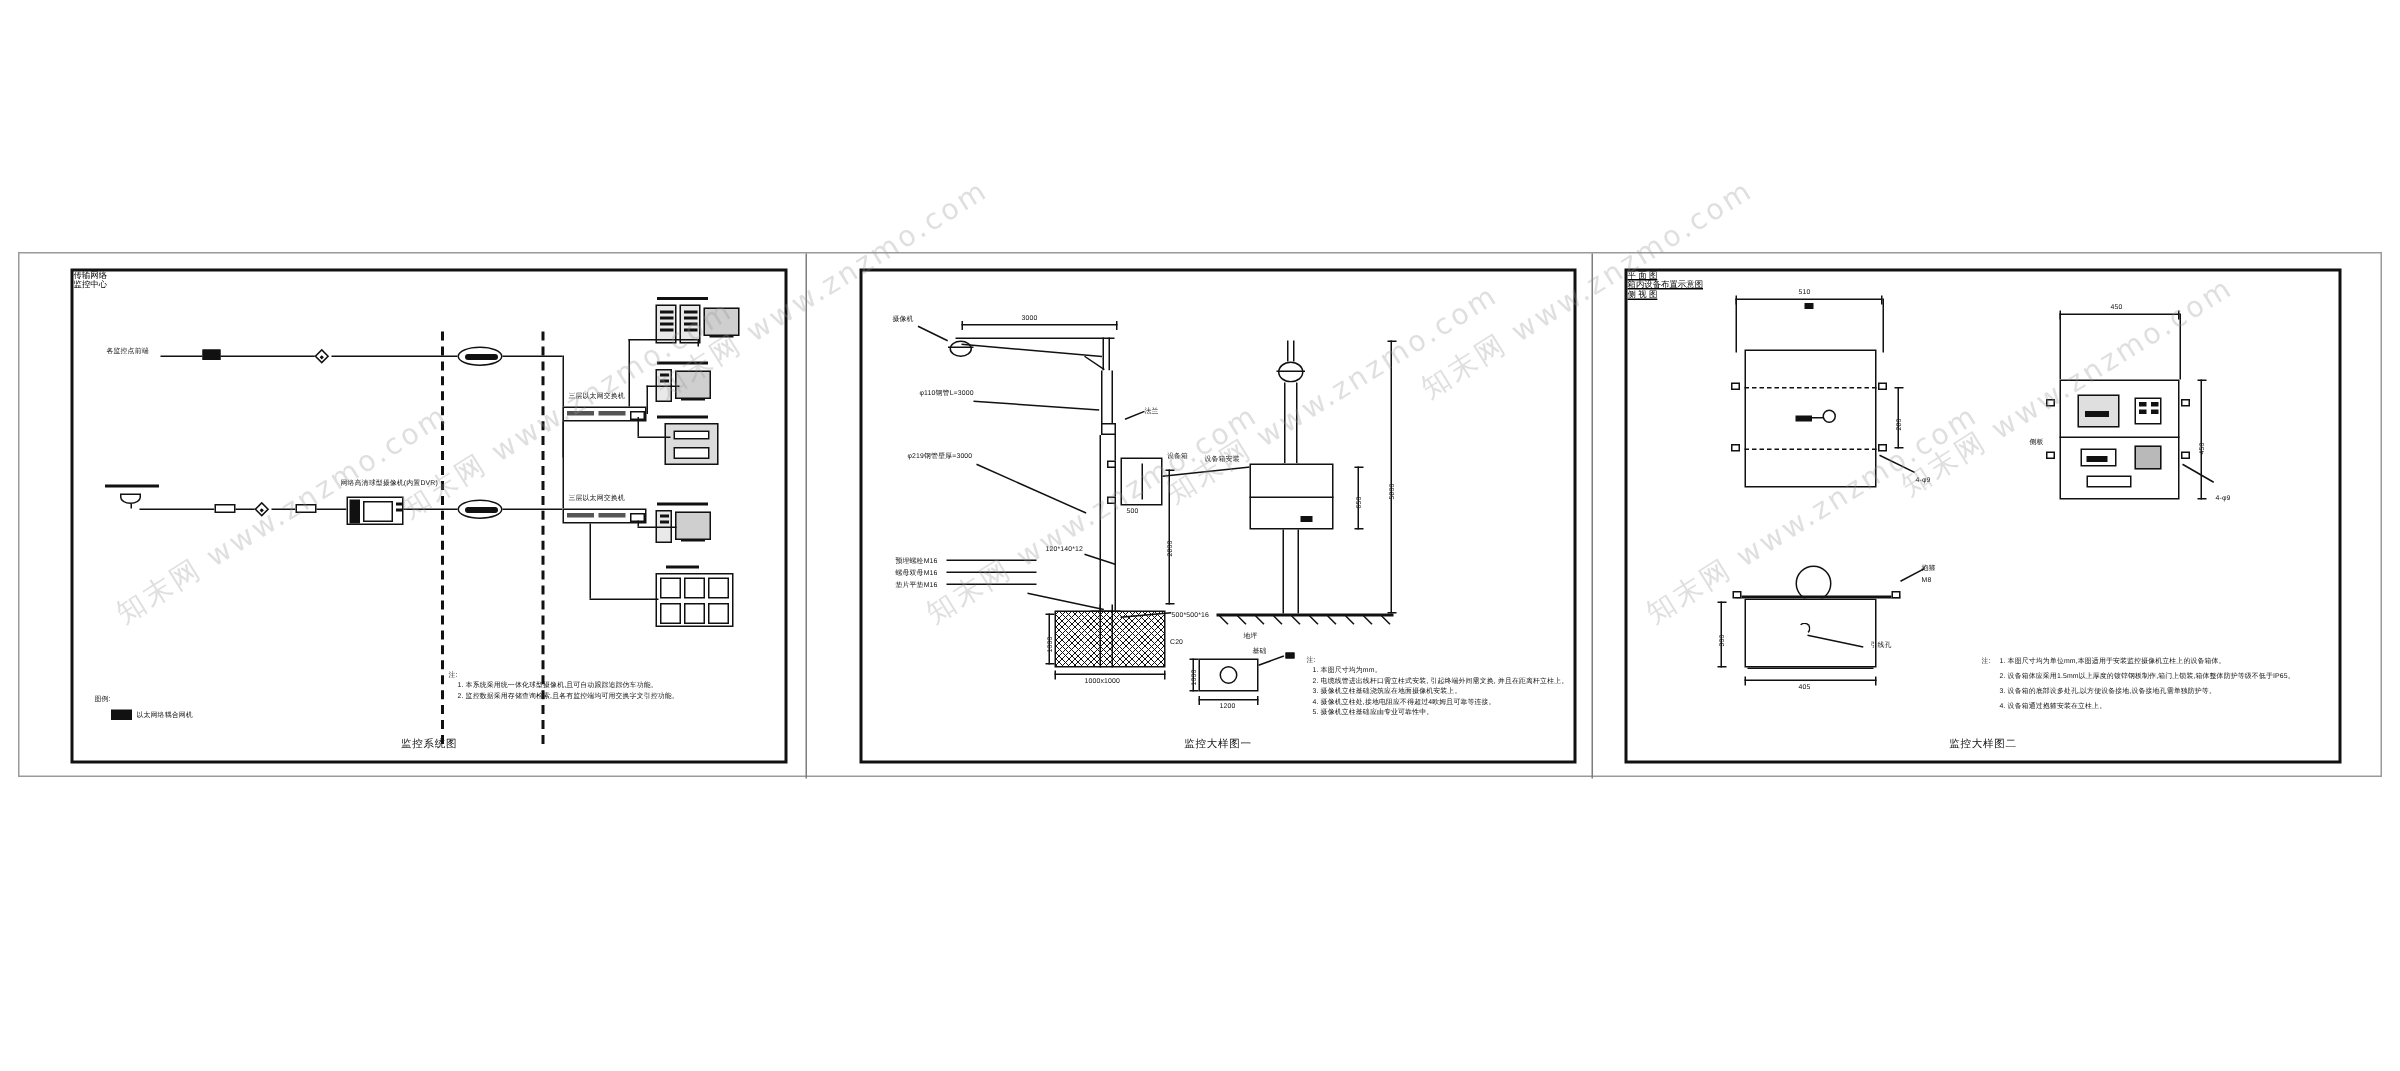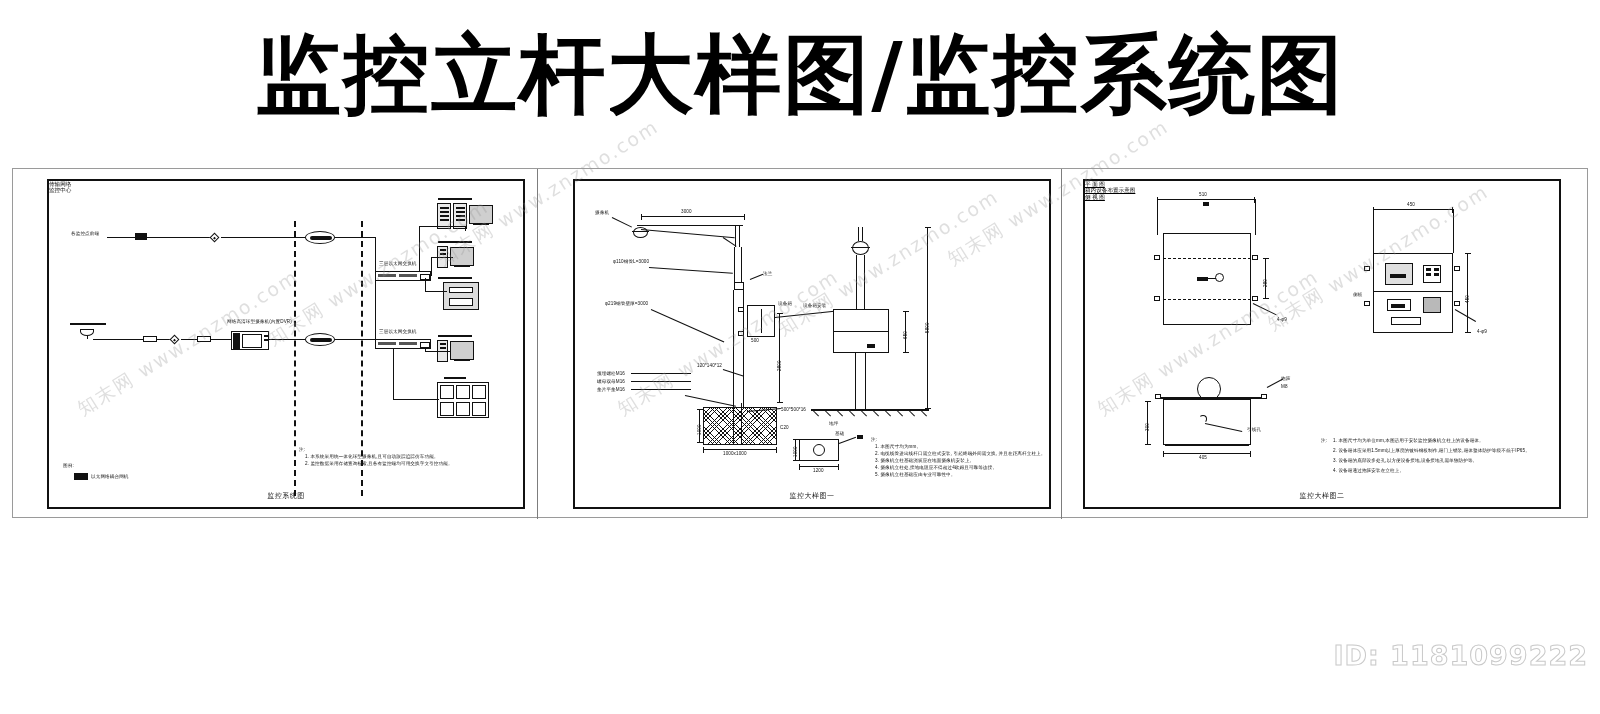--- a/index.html
+++ b/index.html
@@ -100,21 +100,20 @@
           color:#fff;-webkit-text-stroke:1px #c9c9c9;letter-spacing:6px;}
   .wm-id{position:absolute;right:12px;top:640px;
          font-family:"DejaVu Sans",sans-serif;font-size:27px;font-weight:700;
          color:#fff;-webkit-text-stroke:1px #c9c9c9;letter-spacing:1px;}
 </style>
 </head>
 <body>
 
 <div class="page">
 
-  <div class="title">监控立杆大样图/监控系统图</div>
 
   <div class="sheet">
     <div class="sheet-div" style="left:524px;"></div>
     <div class="sheet-div" style="left:1048px;"></div>
 
     <div class="panel" style="left:34px;width:478px;">
 
       <div class="tx" style="left:22px;top:50px;">各监控点前端</div>
       <div class="ln hl" style="left:58px;top:56px;width:28px;"></div>
       <div class="smallbox fill" style="left:86px;top:52px;width:12px;height:7px;"></div>
@@ -454,15 +453,14 @@
 
   <div class="wm" style="left:60px;top:330px;">知末网 www.znzmo.com</div>
   <div class="wm" style="left:250px;top:260px;">知末网 www.znzmo.com</div>
   <div class="wm" style="left:600px;top:330px;">知末网 www.znzmo.com</div>
   <div class="wm" style="left:760px;top:250px;">知末网 www.znzmo.com</div>
   <div class="wm" style="left:1080px;top:330px;">知末网 www.znzmo.com</div>
   <div class="wm" style="left:1250px;top:245px;">知末网 www.znzmo.com</div>
   <div class="wm" style="left:420px;top:180px;">知末网 www.znzmo.com</div>
   <div class="wm" style="left:930px;top:180px;">知末网 www.znzmo.com</div>
 
-  <div class="wm-id">ID: 1181099222</div>
 
 </div>
 
 </body></html>

